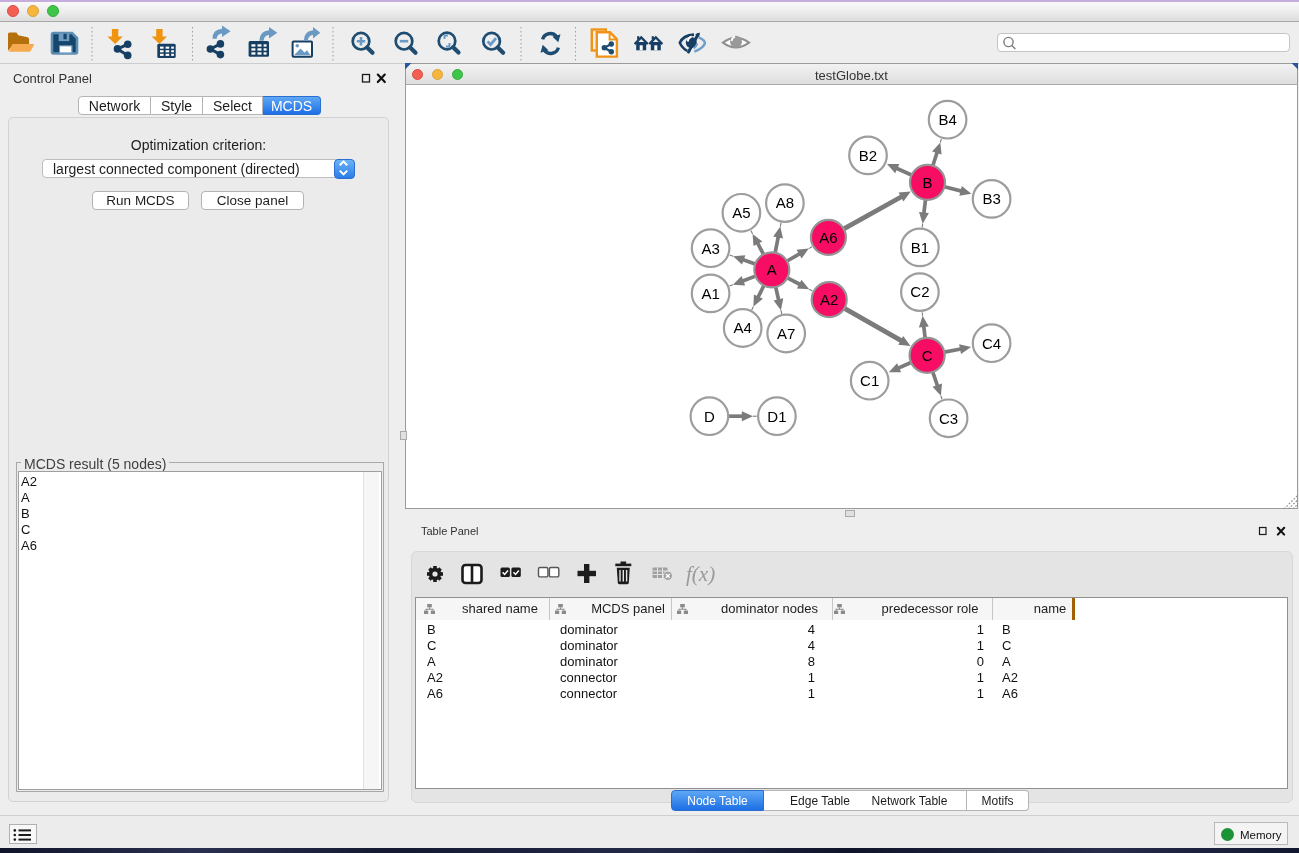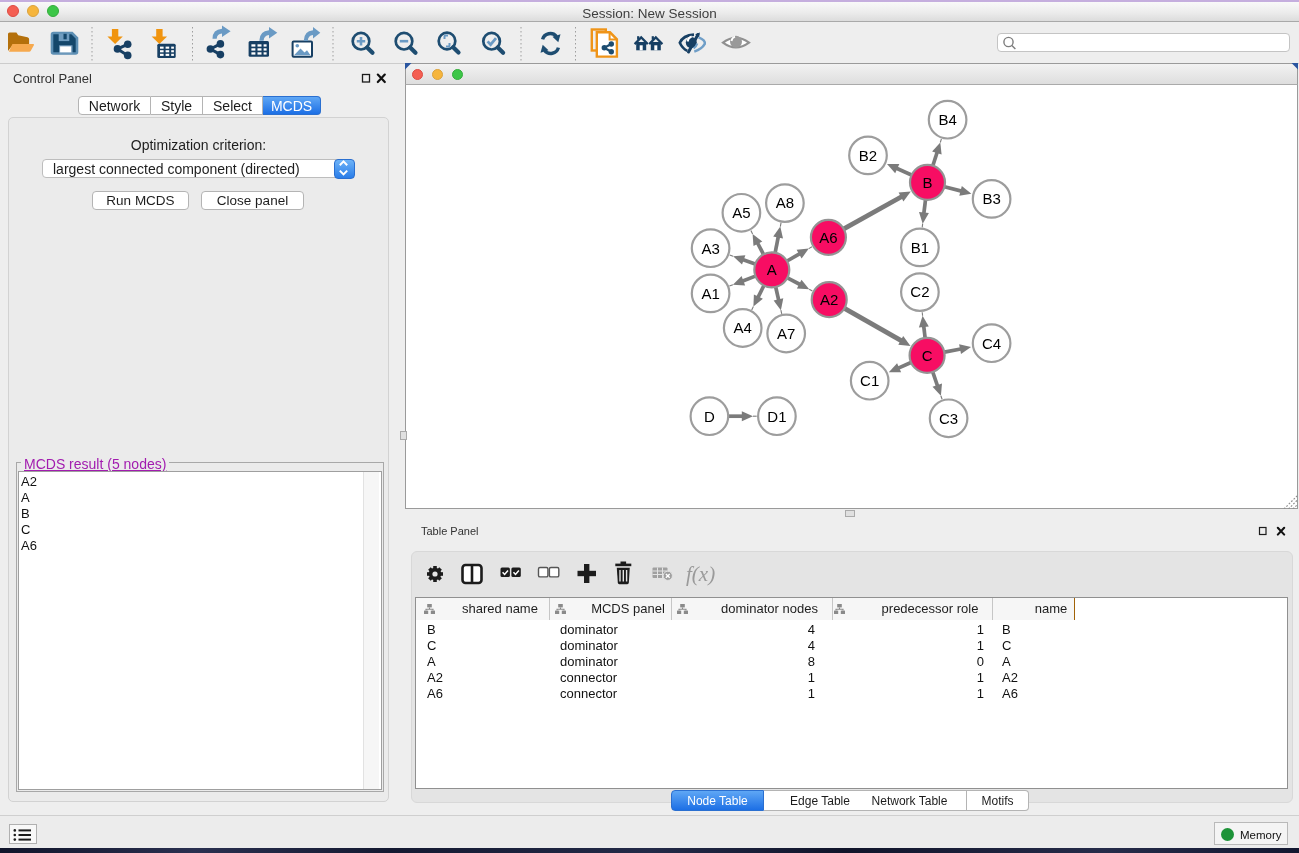--- a/index.html
+++ b/index.html
@@ -18,21 +18,21 @@
 
 #cp-title { left:13px; top:71px; font-size:13px; color:#323232; }
 #cp-panel { left:8px; top:117px; width:381px; height:685px; background:#ebebeb; border:1px solid #d2d2d2; border-radius:5px; }
 .tabseg { top:96px; height:19px; font-size:14px; color:#1c1c1c; text-align:center; line-height:19px;
   background:#ffffff; border:1px solid #b4b4b4; }
 #opt-label { left:0px; top:137px; width:397px; text-align:center; font-size:14px; color:#1e1e1e; }
 #dropdown { left:42px; top:159px; width:312px; height:19px; background:#ffffff; border:1px solid #bdbdbd; border-radius:4px; font-size:14px; color:#1e1e1e; line-height:19px; text-indent:10px; }
 #dd-step { left:334px; top:159px; width:21px; height:20px; border-radius:4px; background:linear-gradient(#6db3f8,#2a7de8); border:1px solid #2a6fd0; }
 .btn { top:191px; height:19px; background:#ffffff; border:1px solid #b4b4b4; border-radius:4px; font-size:13.5px; color:#1e1e1e; text-align:center; line-height:18px; }
 #fieldset { left:16px; top:462px; width:368px; height:330px; border:1px solid #a8a8a8; }
-#fs-label { left:21px; top:456px; font-size:14px; color:#a21caf; background:#ebebeb; padding:0 3px;text-decoration:underline; }
+#fs-label { left:21px; top:456px; font-size:14px; color:#404040; background:#ebebeb; padding:0 3px; }
 #fs-list { left:18px; top:471px; width:364px; height:319px; background:#ffffff; border:1px solid #9f9f9f; font-size:12px; color:#111; }
 #fs-scroll { left:363px; top:472px; width:16px; height:317px; background:#f6f6f6; border-left:1px solid #e2e2e2; }
 .li { left:21px; font-size:13px; color:#111111; }
 
 #net-win { left:405px; top:63px; width:893px; height:446px; background:#ffffff; border:1px solid #9a9a9a; }
 #net-title { left:405px; top:63px; width:893px; height:22px; background:linear-gradient(#f2f2f2,#dedede); border:1px solid #9a9a9a; border-bottom:1px solid #aaaaaa; }
 #net-title-text { left:405px; top:68px; width:893px; text-align:center; font-size:13px; color:#333; }
 .tl2 { border-radius:50%; width:11px; height:11px; top:69px; }
 
 #tp-title { left:421px; top:525px; font-size:11px; color:#323232; }
@@ -48,21 +48,20 @@
 #listbtn { left:9px; top:824px; width:28px; height:20px; background:#f8f8f8; border:1px solid #b0b0b0; }
 </style>
 </head>
 <body>
 <div id="root">
   <div class="abs" id="topline"></div>
   <div class="abs" id="titlebar"></div>
   <div class="abs tl" style="left:7px;background:#f45f53;border:0.5px solid #dd4b43;"></div>
   <div class="abs tl" style="left:27px;background:#f6b53c;border:0.5px solid #dba23c;"></div>
   <div class="abs tl" style="left:47px;background:#3dc648;border:0.5px solid #34ad3c;"></div>
-  <div class="abs" id="titletext">Session: New Session</div>
   <div class="abs" id="toolbar"></div>
   <svg class="abs" style="left:0;top:23px;" width="1299" height="41" viewBox="0 0 1299 41">
 
     <g stroke="#9e9e9e" stroke-width="1" stroke-dasharray="1.5,2.5">
       <line x1="92" y1="4" x2="92" y2="38"></line>
         <line x1="192.5" y1="4" x2="192.5" y2="38"></line>
       <line x1="333" y1="4" x2="333" y2="38"></line>
         <line x1="521" y1="4" x2="521" y2="38"></line>
       <line x1="575.5" y1="4" x2="575.5" y2="38"></line>
     </g>
@@ -242,20 +241,21 @@
   <div class="abs li" style="top:490px;">A</div>
   <div class="abs li" style="top:506px;">B</div>
   <div class="abs li" style="top:522px;">C</div>
   <div class="abs li" style="top:538px;">A6</div>
 
   <div class="abs" id="net-win"></div>
   <div class="abs" id="net-title"></div>
   <div class="abs tl2" style="left:412px;background:#f45f53;border:0.5px solid #dd4b43;"></div>
   <div class="abs tl2" style="left:432px;background:#f6b53c;border:0.5px solid #dba23c;"></div>
   <div class="abs tl2" style="left:452px;background:#3dc648;border:0.5px solid #34ad3c;"></div>
+  <div class="abs" id="net-title-text">testGlobe.txt</div>
   <svg class="abs" style="left:405px;top:63px;" width="893" height="446" viewBox="0 0 893 446">
     <polygon points="0,0 6.5,0 0,6.5" fill="#2a55a0"></polygon>
     <polygon points="893,0 886.5,0 893,6.5" fill="#2a55a0"></polygon>
     <g stroke="#8f8f8f" stroke-width="1.2" stroke-dasharray="1.8,1.6">
       <line x1="879" y1="446" x2="892" y2="433"></line>
       <line x1="883.5" y1="446" x2="892" y2="437.5"></line>
       <line x1="888" y1="446" x2="892" y2="442"></line>
     </g>
   </svg>
   <div class="abs" style="left:400px;top:431px;width:7px;height:9px;background:#e0e0e0;border:1px solid #aaaaaa;"></div>
@@ -450,21 +450,21 @@
           <rect x="6.8" y="6.6" width="4.2" height="3.4"></rect>
           <path d="M5.5,3.4 v1.8 M2,6.6 v-1.4 h7 v1.4" stroke="#8a8a8a" stroke-width="1.1" fill="none"></path>
         </g>
     </g>
   </svg>
   <div class="abs" id="tbl"></div>
   <div class="abs th" style="left:416px;width:134px;">shared name</div>
   <div class="abs th" style="left:550px;width:122px;">MCDS panel</div>
   <div class="abs th" style="left:672px;width:161px;">dominator nodes</div>
   <div class="abs th" style="left:833px;width:160px;">predecessor role</div>
-  <div class="abs th" style="left:993px;width:82px;border-right:1px solid #a16207;">name</div>
+  <div class="abs th" style="left:993px;width:82px;border-right:3px solid #a16207;">name</div>
   <div id="tbl-rows">
     <div class="abs td" style="left:427px;top:622px;width:120px;">B</div>
     <div class="abs td" style="left:427px;top:638px;width:120px;">C</div>
     <div class="abs td" style="left:427px;top:654px;width:120px;">A</div>
     <div class="abs td" style="left:427px;top:670px;width:120px;">A2</div>
     <div class="abs td" style="left:427px;top:686px;width:120px;">A6</div>
     <div class="abs td" style="left:560px;top:622px;width:120px;">dominator</div>
     <div class="abs td" style="left:560px;top:638px;width:120px;">dominator</div>
     <div class="abs td" style="left:560px;top:654px;width:120px;">dominator</div>
     <div class="abs td" style="left:560px;top:670px;width:120px;">connector</div>

